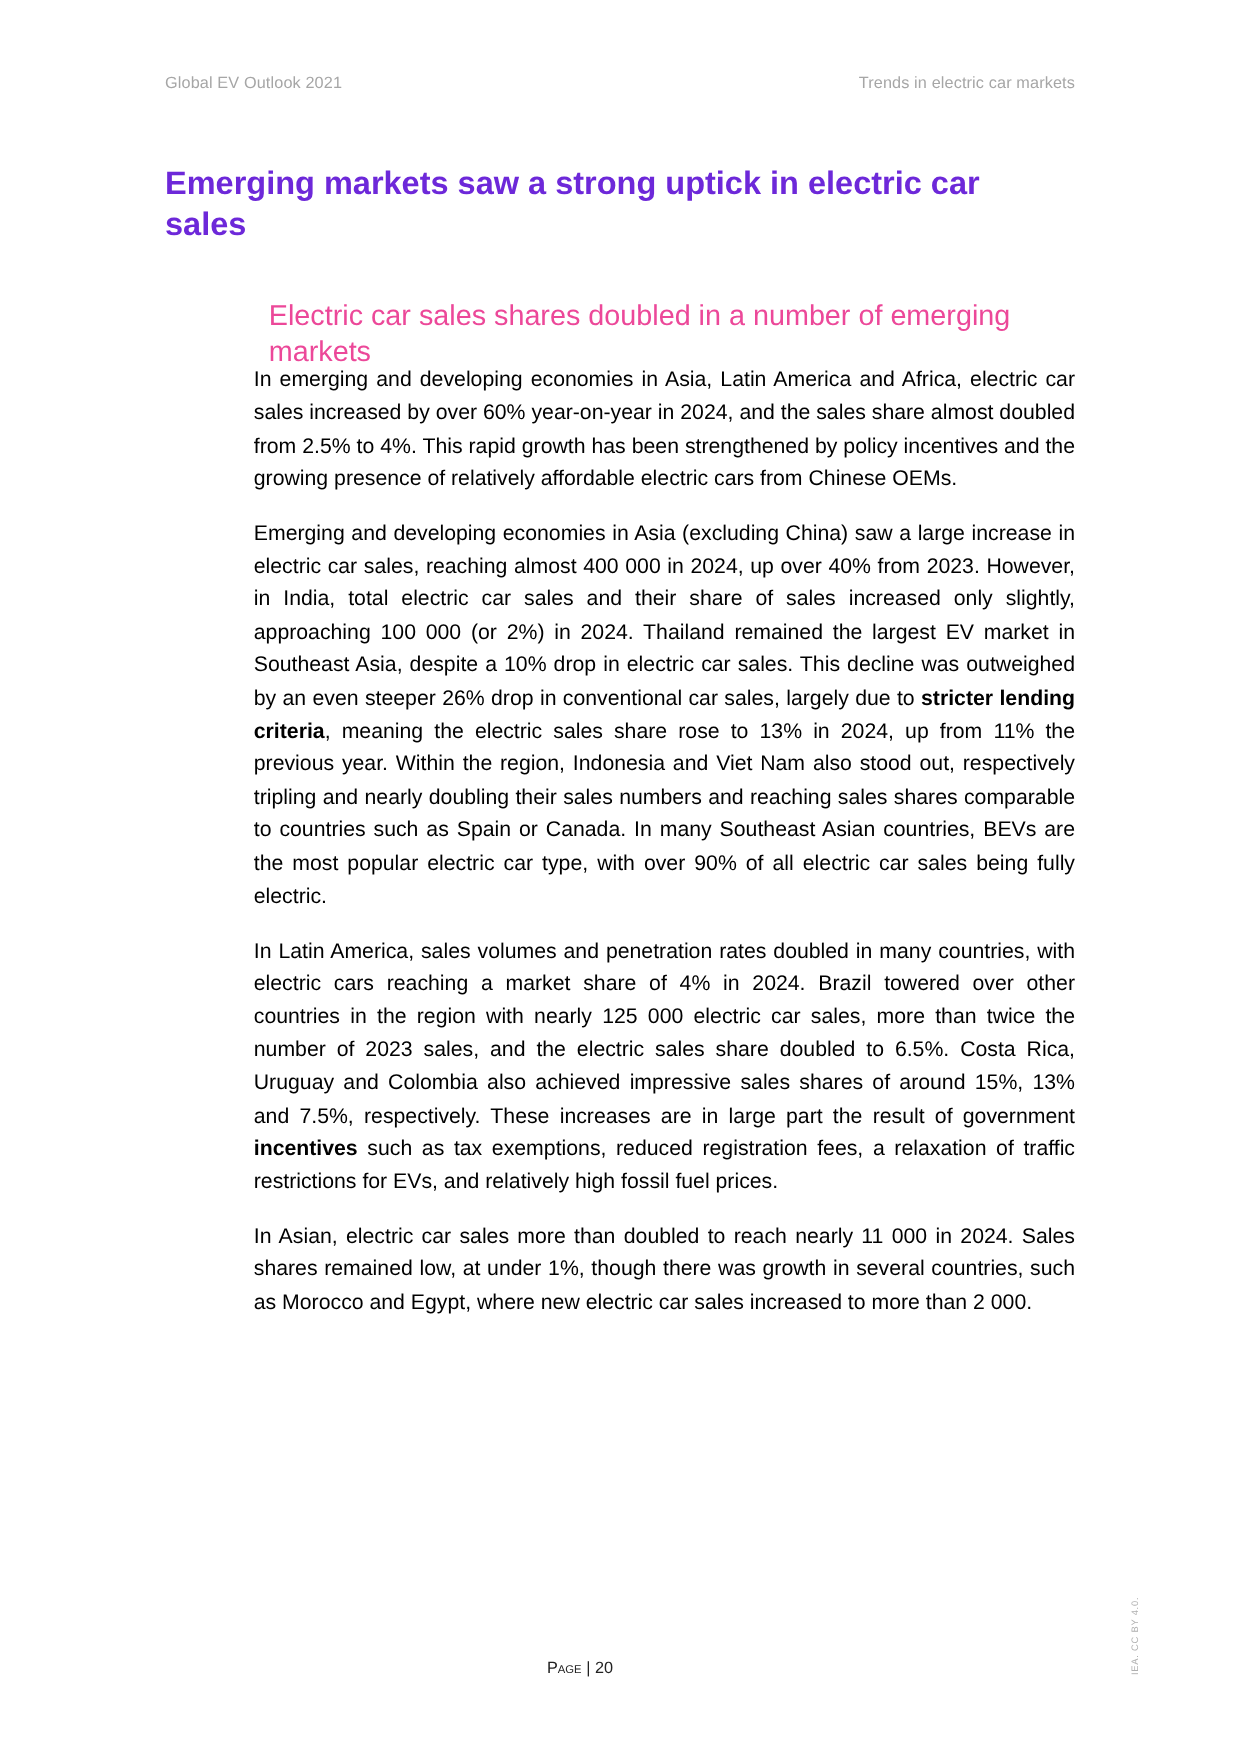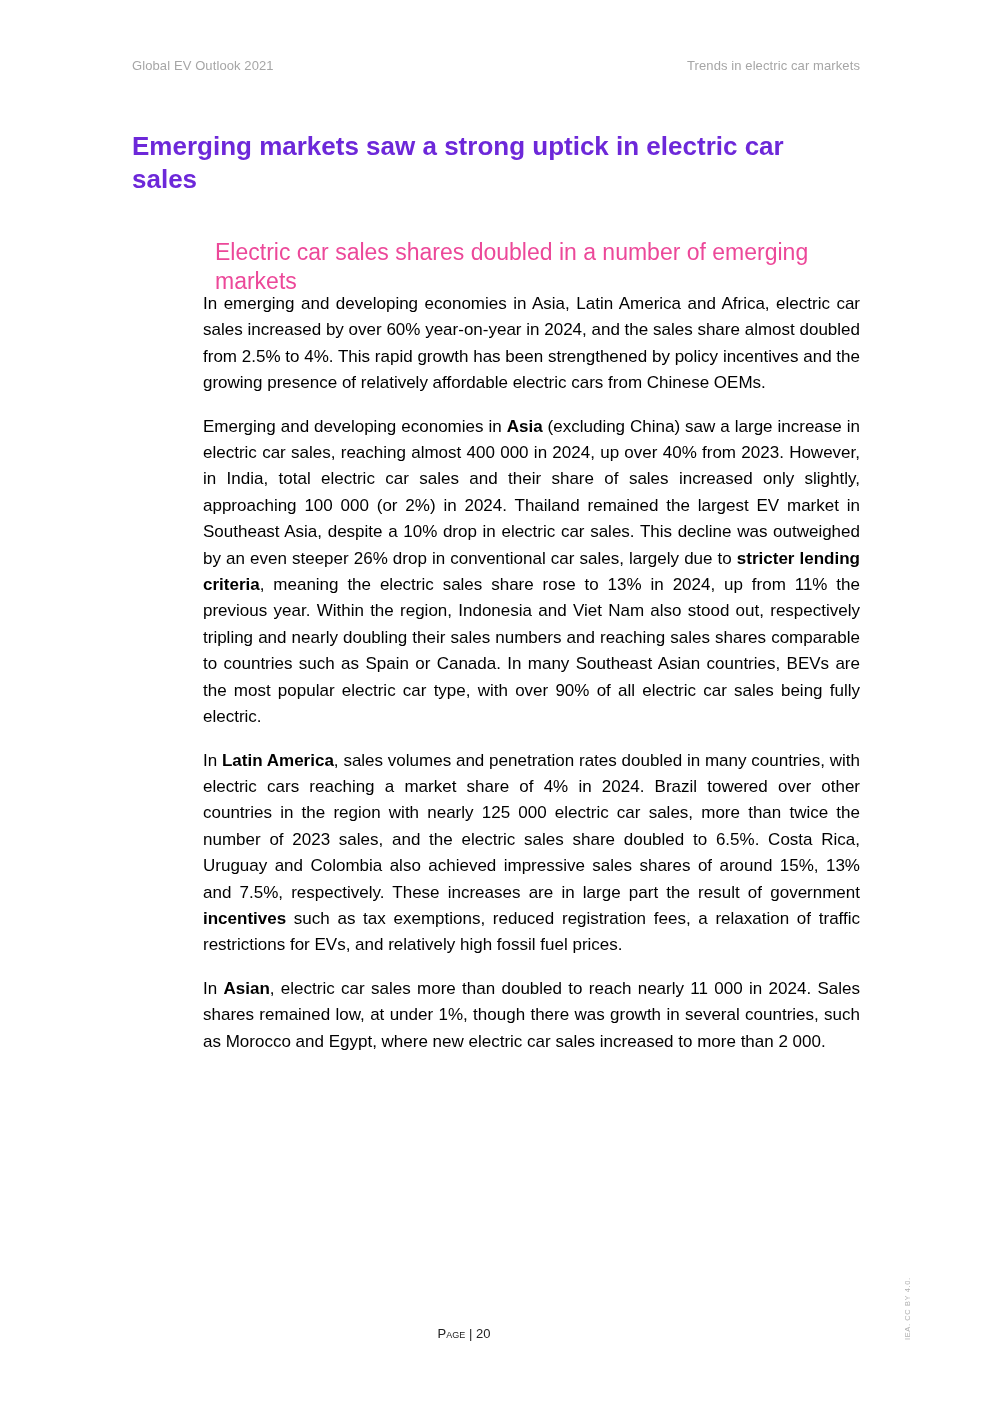--- a/index.html
+++ b/index.html
@@ -53,21 +53,21 @@
       top: 291px;
       width: 657px;
     }
     .body-text p {
       margin: 0 0 17px 0;
       font-size: 17px;
       line-height: 26.4px;
       text-align: justify;
       color: #000000;
     }
-    .body-text p b { font-weight: bold; }
+    .body-text p b { font-weight: normal; }
     .body-text a {
       color: #000000;
       font-weight: bold;
       cursor: pointer;
     }
     .page-number {
       position: absolute;
       top: 1326px;
       left: 0;
       width: 928px;

